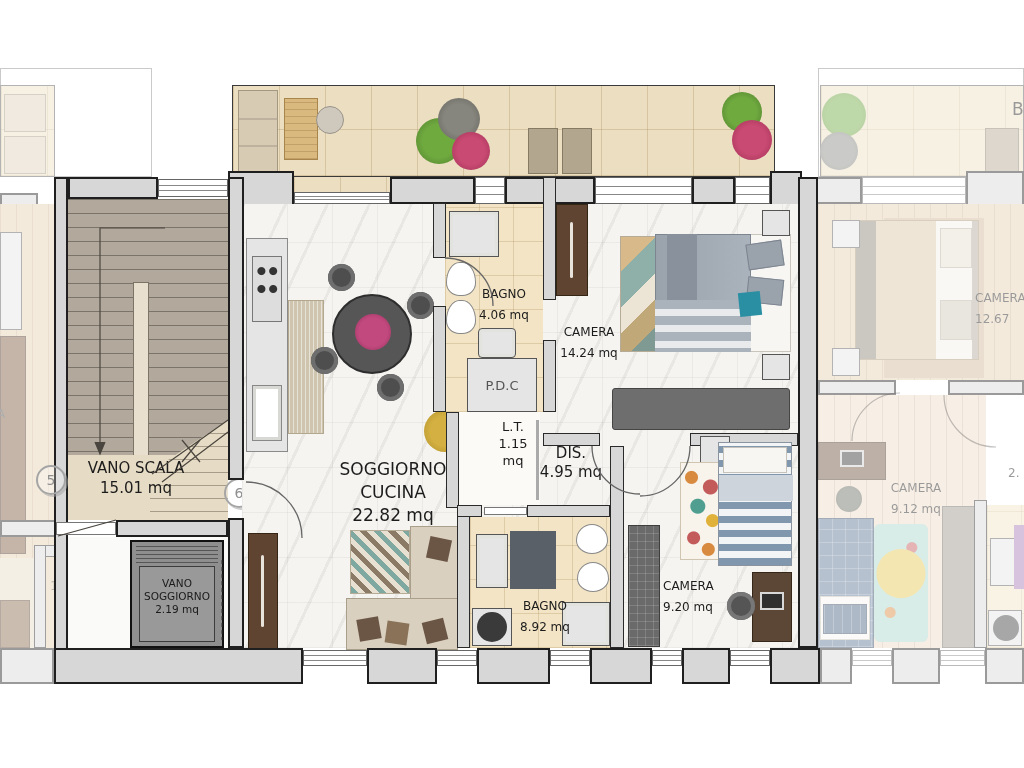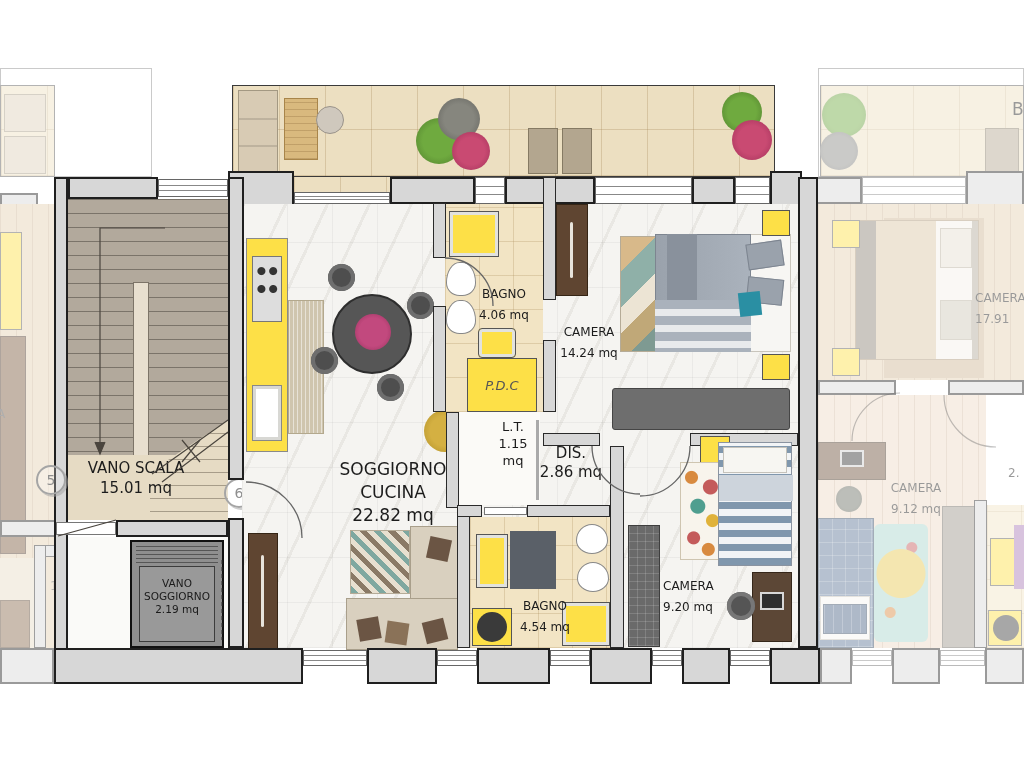--- a/index.html
+++ b/index.html
@@ -36,21 +36,21 @@
   .md{font-size:12px;line-height:21px;}
   .sm{font-size:13px;line-height:17px;}
   .xs{font-size:10.5px;line-height:13px;}
   .faded{opacity:.45;}
   
   .marker{position:absolute;width:26px;height:26px;border-radius:50%;border:2px solid #a5a5a5;
           box-shadow:2px 2px 0 0 rgba(165,165,165,.55);color:#8f8f8f;font-size:14px;
           display:flex;align-items:center;justify-content:center;background:rgba(255,255,255,.25);}
   
   .furn{position:absolute;box-sizing:border-box;}
-  .whitebox{background:#fde047;border:1.5px solid #555;font-style:italic;}
+  .whitebox{background:#e5e5e5;border:1.5px solid #555;}
   .plant{border-radius:50%;}
   svg.overlay{position:absolute;left:0;top:0;pointer-events:none;}
 </style>
 </head>
 <body>
 
 <div id="plan">
 
   <div class="faded">
     <div class="abs" style="left:0;top:68px;width:152px;height:109px;border:1px solid #8a8a8a;background:#fff;"></div>
@@ -94,21 +94,21 @@
     <div class="furn" style="left:884px;top:218px;width:100px;height:160px;background:#cdb694;"></div>
     <div class="furn" style="left:855px;top:220px;width:124px;height:140px;background:#d9c4a4;border:1px solid #a89272;
          background-image:linear-gradient(90deg,#8c8274 0 20px,transparent 20px),linear-gradient(90deg,transparent 0 80px,#f3efe8 80px);
          box-shadow:inset -6px 0 0 #b0a998;"></div>
     <div class="furn" style="left:940px;top:228px;width:32px;height:40px;background:#e4ddd0;border:1px solid #b5ac9a;"></div>
     <div class="furn" style="left:940px;top:300px;width:32px;height:40px;background:#cfc7b8;border:1px solid #b5ac9a;"></div>
     <div class="furn whitebox" style="left:832px;top:220px;width:28px;height:28px;"></div>
     <div class="furn whitebox" style="left:832px;top:348px;width:28px;height:28px;"></div>
     <div class="lbl md" style="left:975px;top:288px;">
       <span>CAMERA</span><br>
-      <span>17.91</span>
+      <span>12.67</span>
     </div>
     <div class="wall" style="left:818px;top:380px;width:78px;height:15px;"></div>
     <div class="wall" style="left:948px;top:380px;width:76px;height:15px;"></div>
 
     <div class="abs wood" style="left:818px;top:395px;width:168px;height:253px;background-color:#ecd9c4;"></div>
     <div class="furn" style="left:818px;top:442px;width:68px;height:38px;background:#6b4f38;border:1px solid #41301f;"></div>
     <div class="furn" style="left:840px;top:450px;width:24px;height:17px;background:#2f2f2f;border:2px solid #cfcfcf;"></div>
     <div class="furn plant" style="left:836px;top:486px;width:26px;height:26px;background:radial-gradient(circle,#6a6e62 55%,#4c5046 100%);"></div>
     <div class="furn" style="left:818px;top:518px;width:56px;height:130px;background:#5d7596;border:1px solid #33465e;
          background-image:repeating-linear-gradient(0deg,rgba(255,255,255,.22) 0 1px,transparent 1px 13px),repeating-linear-gradient(90deg,rgba(255,255,255,.22) 0 1px,transparent 1px 13px);"></div>
@@ -254,21 +254,21 @@
   <div class="abs" style="left:458px;top:412px;width:82px;height:93px;background:#fbfaf7;"></div>
   <div class="wall-thin" style="left:446px;top:412px;width:13px;height:96px;"></div>
   <div class="abs" style="left:536px;top:420px;width:3px;height:80px;background:#aaa;"></div>
   <div class="lbl sm c" style="left:492px;top:418px;width:42px;">
     <span>L.T.</span><br>
     <span>1.15</span><br>
     <span>mq</span>
   </div>
   <div class="lbl c" style="left:535px;top:444px;width:72px;font-size:15px;line-height:19px;">
     <span>DIS.</span><br>
-    <span>2.86 mq</span>
+    <span>4.95 mq</span>
   </div>
 
   <div class="wall-thin" style="left:543px;top:177px;width:13px;height:123px;"></div>
   <div class="wall-thin" style="left:543px;top:340px;width:13px;height:72px;"></div>
   <div class="furn" style="left:556px;top:204px;width:32px;height:92px;background:#5f4531;border:1px solid #352515;"></div>
   <div class="abs" style="left:570px;top:222px;width:3px;height:56px;background:#e8e4dc;border-radius:2px;"></div>
   <div class="furn" style="left:620px;top:236px;width:44px;height:116px;border:1px solid #b5ab97;
        background:linear-gradient(135deg,#d8b98a 22%,#8fb0a8 22% 45%,#ece4d4 45% 62%,#c0a878 62% 80%,#7e9a92 80%);"></div>
   <div class="furn" style="left:655px;top:234px;width:136px;height:118px;">
     <div class="abs" style="right:0;top:0;width:46px;height:118px;background:#f7f6f3;border:1px solid #c9c5bc;"></div>
@@ -298,21 +298,21 @@
   <div class="abs" style="left:484px;top:507px;width:43px;height:8px;background:#fff;border:1px solid #777;"></div>
   <div class="furn whitebox" style="left:476px;top:534px;width:32px;height:54px;box-shadow:inset 0 0 0 3px #e2e2de;"></div>
   <div class="furn" style="left:510px;top:531px;width:46px;height:58px;background:#5a6068;"></div>
   <div class="furn" style="left:576px;top:524px;width:32px;height:30px;background:#fff;border:1.5px solid #888;border-radius:50% 50% 50% 50%/55% 55% 45% 45%;"></div>
   <div class="furn" style="left:577px;top:562px;width:32px;height:30px;background:#fff;border:1.5px solid #888;border-radius:50% 50% 50% 50%/55% 55% 45% 45%;"></div>
   <div class="furn whitebox" style="left:472px;top:608px;width:40px;height:38px;"></div>
   <div class="furn" style="left:477px;top:612px;width:30px;height:30px;border-radius:50%;background:#3a3a3a;"></div>
   <div class="furn whitebox" style="left:562px;top:602px;width:48px;height:44px;box-shadow:inset 0 0 0 3px #e2e2de;"></div>
   <div class="lbl md c" style="left:504px;top:596px;width:82px;">
     <span>BAGNO</span><br>
-    <span>4.54 mq</span>
+    <span>8.92 mq</span>
   </div>
 
   <div class="furn whitebox" style="left:700px;top:436px;width:30px;height:34px;"></div>
   <div class="furn" style="left:680px;top:462px;width:44px;height:98px;background:#f8f4ec;border:1px solid #cfc5b0;
        background-image:radial-gradient(circle at 25% 15%,#d88a3f 0 6px,transparent 7px),radial-gradient(circle at 70% 25%,#c45b5b 0 7px,transparent 8px),
        radial-gradient(circle at 40% 45%,#4f9e8f 0 7px,transparent 8px),radial-gradient(circle at 75% 60%,#e0b23a 0 6px,transparent 7px),
        radial-gradient(circle at 30% 78%,#c45b5b 0 6px,transparent 7px),radial-gradient(circle at 65% 90%,#d88a3f 0 6px,transparent 7px);"></div>
   <div class="furn" style="left:718px;top:442px;width:74px;height:124px;border:1px solid #8a93a0;
        background:repeating-linear-gradient(0deg,#8097ad 0 7px,#f2f4f6 7px 14px);">
     <div class="abs" style="left:4px;top:4px;width:64px;height:26px;background:#f7f6f2;border:1px solid #c5c2ba;"></div>

